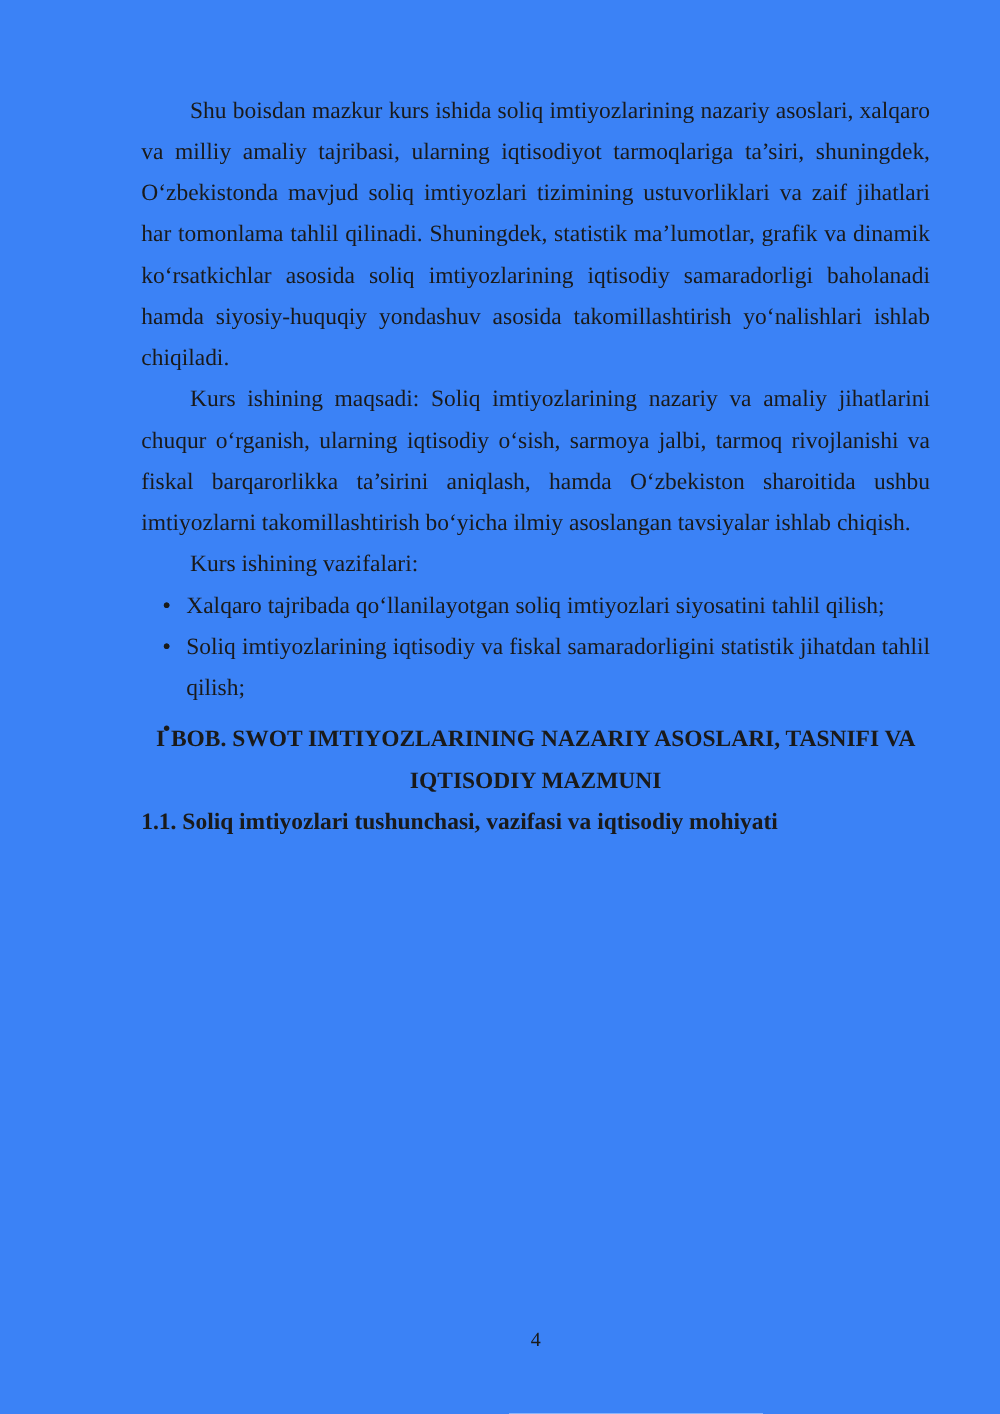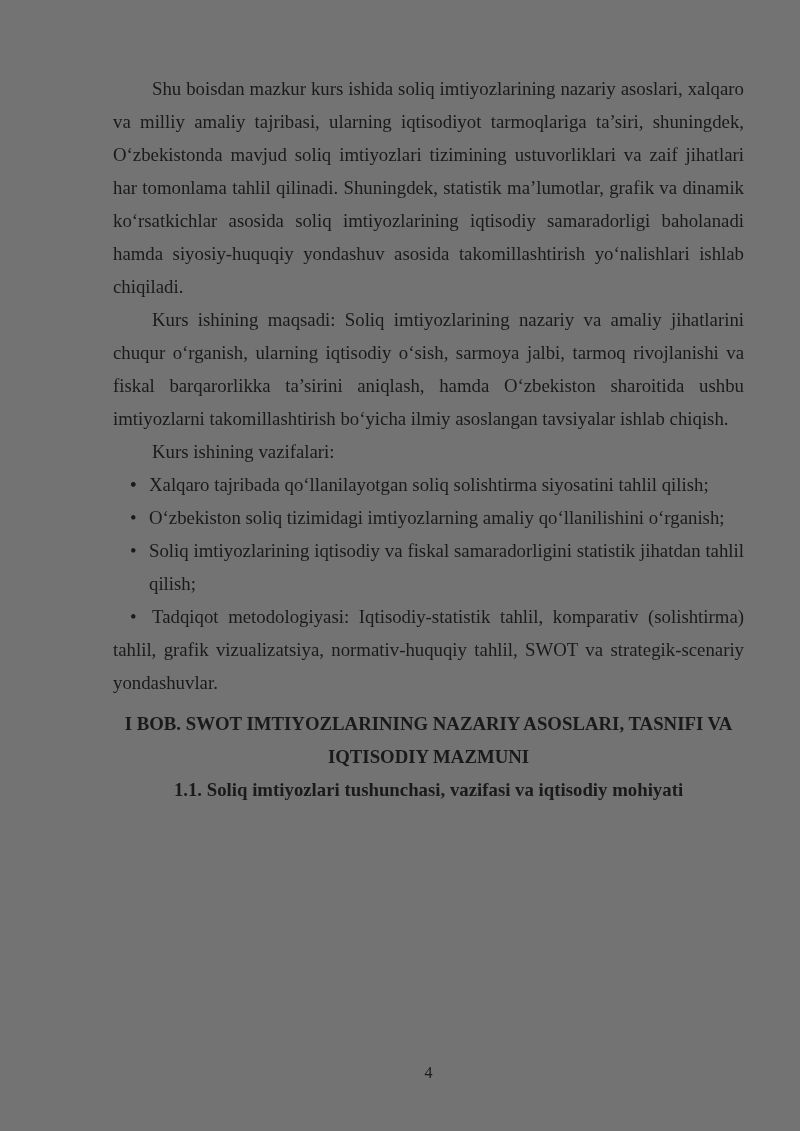--- a/index.html
+++ b/index.html
@@ -1,20 +1,20 @@
 <!DOCTYPE html>
 <html><head>
 <meta charset="utf-8">
 <style>
   html, body { margin: 0; padding: 0; background: #ffffff; }
   .page {
     position: relative;
     width: 800px;
     height: 1131px;
-    background: #737373;
+    background: #3b82f6;
     overflow: hidden;
     color: #1a1a1a;
     font-family: "Liberation Serif", "DejaVu Serif", serif;
   }
   .content {
     position: absolute;
     left: 113px;
     top: 72px;
     width: 631px;
     font-size: 18.8px;
@@ -32,21 +32,21 @@
     top: 0;
     font-size: 18.8px;
   }
   .chapter-heading {
     margin-top: 8px !important;
     text-align: center;
     text-indent: 0;
     font-weight: bold;
   }
   .section-heading {
-    text-align: center;
+    text-align: left;
     text-indent: 0;
     font-weight: bold;
   }
   .page-number {
     position: absolute;
     left: 113px;
     top: 1062px;
     width: 631px;
     text-align: center;
     font-size: 16px;
@@ -60,29 +60,28 @@
   <div class="content">
 
     <p class="indent">Shu boisdan mazkur kurs ishida soliq imtiyozlarining nazariy asoslari, xalqaro va milliy amaliy tajribasi, ularning iqtisodiyot tarmoqlariga ta’siri, shuningdek, O‘zbekistonda mavjud soliq imtiyozlari tizimining ustuvorliklari va zaif jihatlari har tomonlama tahlil qilinadi. Shuningdek, statistik ma’lumotlar, grafik va dinamik ko‘rsatkichlar asosida soliq imtiyozlarining iqtisodiy samaradorligi baholanadi hamda siyosiy-huquqiy yondashuv asosida takomillashtirish yo‘nalishlari ishlab chiqiladi.</p>
 
     <p class="indent"><b>Kurs ishining maqsadi:</b><span> Soliq imtiyozlarining nazariy va amaliy jihatlarini chuqur o‘rganish, ularning iqtisodiy o‘sish, sarmoya jalbi, tarmoq rivojlanishi va fiskal barqarorlikka ta’sirini aniqlash, hamda O‘zbekiston sharoitida ushbu imtiyozlarni takomillashtirish bo‘yicha ilmiy asoslangan tavsiyalar ishlab chiqish.</span></p>
 
     <p class="indent"><b>Kurs ishining vazifalari:</b></p>
 
     <ul class="task-list">
       <li class="task-item"><span class="bullet">•</span></li>
-      <li class="task-item"><span class="bullet">•</span><span>Xalqaro tajribada qo‘llanilayotgan soliq solishtirma siyosatini tahlil qilish;</span></li>
-      <li class="task-item"><span class="bullet">•</span><span>O‘zbekiston soliq tizimidagi imtiyozlarning amaliy qo‘llanilishini o‘rganish;</span></li>
+      <li class="task-item"><span class="bullet">•</span><span>Xalqaro tajribada qo‘llanilayotgan soliq imtiyozlari siyosatini tahlil qilish;</span></li>
+      <li class="task-item"><span class="bullet">•</span></li>
       <li class="task-item"><span class="bullet">•</span><span>Soliq imtiyozlarining iqtisodiy va fiskal samaradorligini statistik jihatdan tahlil qilish;</span></li>
       <li class="task-item"><span class="bullet">•</span></li>
     </ul>
 
 
 
-    <p class="indent"><b>Tadqiqot metodologiyasi:</b><span> Iqtisodiy-statistik tahlil, komparativ (solishtirma) tahlil, grafik vizualizatsiya, normativ-huquqiy tahlil, SWOT va strategik-scenariy yondashuvlar.</span></p>
 
     <p class="chapter-heading">I BOB. SWOT IMTIYOZLARINING NAZARIY ASOSLARI, TASNIFI VA IQTISODIY MAZMUNI</p>
 
     <p class="section-heading">1.1. Soliq imtiyozlari tushunchasi, vazifasi va iqtisodiy mohiyati</p>
 
   </div>
 
   <div class="page-number">4</div>
 </div>
 

